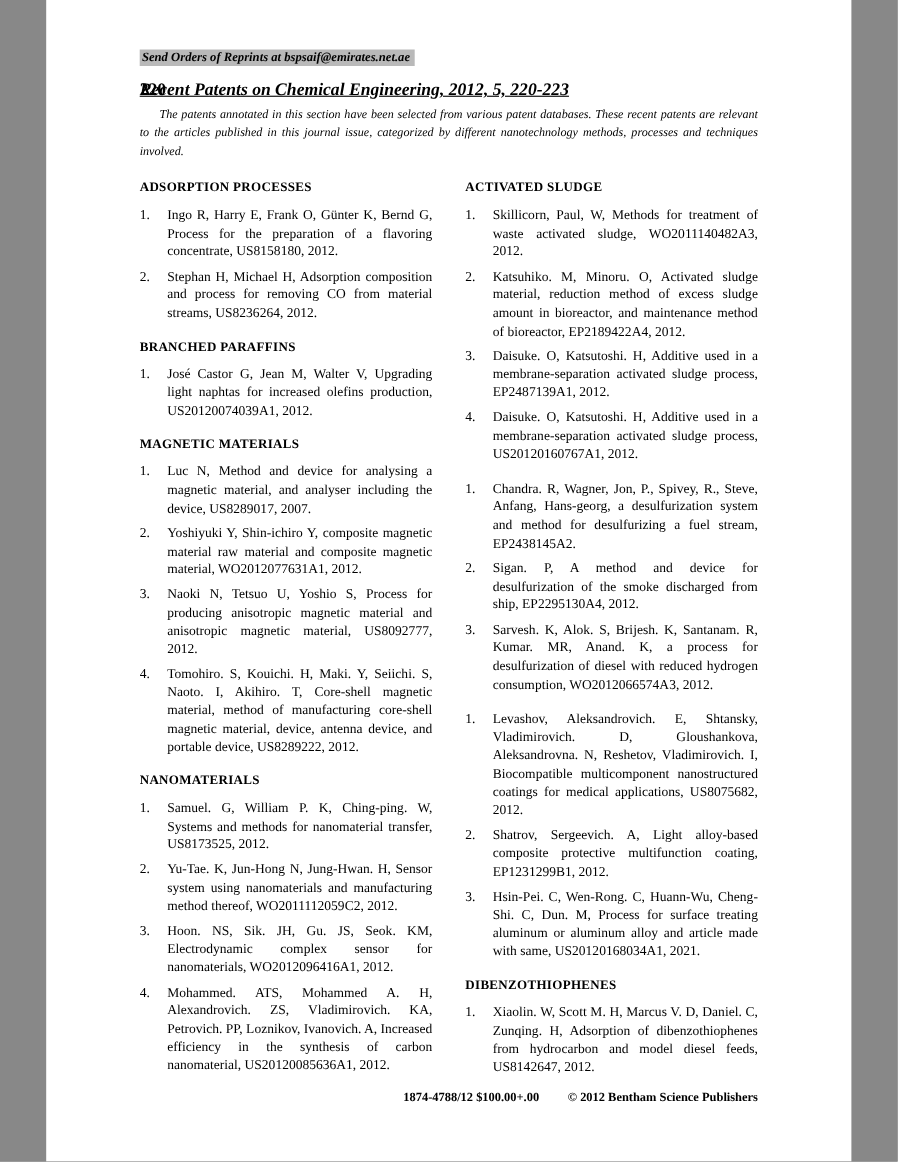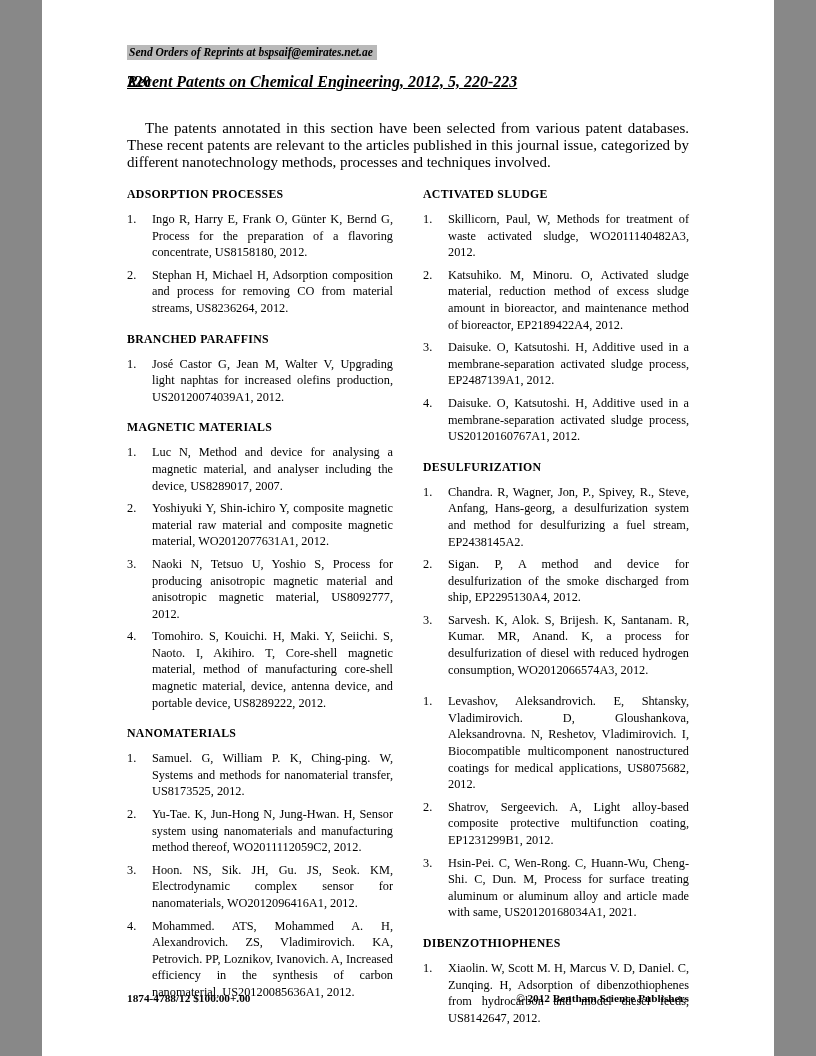--- a/index.html
+++ b/index.html
@@ -41,25 +41,26 @@
     font-weight: bold;
     font-style: italic;
   }
   .title {
     margin-top: 24px;
     font-size: 19.5px;
     font-weight: bold;
     letter-spacing: 0.2px;
   }
   .intro {
-    margin-top: 31px;
-    font-size: 15px;
+    margin-top: 7px;
+    font-size: 11px;
     line-height: 17px;
     text-align: justify;
     text-indent: 18px;
+    font-style: italic;
   }
   .columns {
     display: flex;
     gap: 30px;
     margin-top: 16px;
   }
   .col { flex: 1; min-width: 0; }
   .ref-section + .ref-section { margin-top: 15px; }
   .section-heading {
     font-size: 11.8px;
@@ -81,21 +82,21 @@
   .ref-text {
     flex: 1;
     text-align: justify;
   }
   .footer {
     position: absolute;
     left: 85px;
     right: 85px;
     bottom: 52px;
     display: flex;
-    justify-content: space-between;
+    justify-content: flex-end;
     gap: 26px;
     font-size: 11.3px;
     font-weight: bold;
   }
 </style>
 </head>
 <body>
 
 <div class="page">
 
@@ -182,21 +183,20 @@
           <div class="ref-item">
             <span class="ref-num">3.</span>
             <span class="ref-text">Daisuke. O, Katsutoshi. H, Additive used in a membrane-separation activated sludge process, EP2487139A1, 2012.</span>
           </div>
           <div class="ref-item">
             <span class="ref-num">4.</span>
             <span class="ref-text">Daisuke. O, Katsutoshi. H, Additive used in a membrane-separation activated sludge process, US20120160767A1, 2012.</span>
           </div>
         </section>
         <section class="ref-section">
-          <h2 class="section-heading">DESULFURIZATION</h2>
           <div class="ref-item">
             <span class="ref-num">1.</span>
             <span class="ref-text">Chandra. R, Wagner, Jon, P., Spivey, R., Steve, Anfang, Hans-georg, a desulfurization system and method for desulfurizing a fuel stream, EP2438145A2.</span>
           </div>
           <div class="ref-item">
             <span class="ref-num">2.</span>
             <span class="ref-text">Sigan. P, A method and device for desulfurization of the smoke discharged from ship, EP2295130A4, 2012.</span>
           </div>
           <div class="ref-item">
             <span class="ref-num">3.</span>

